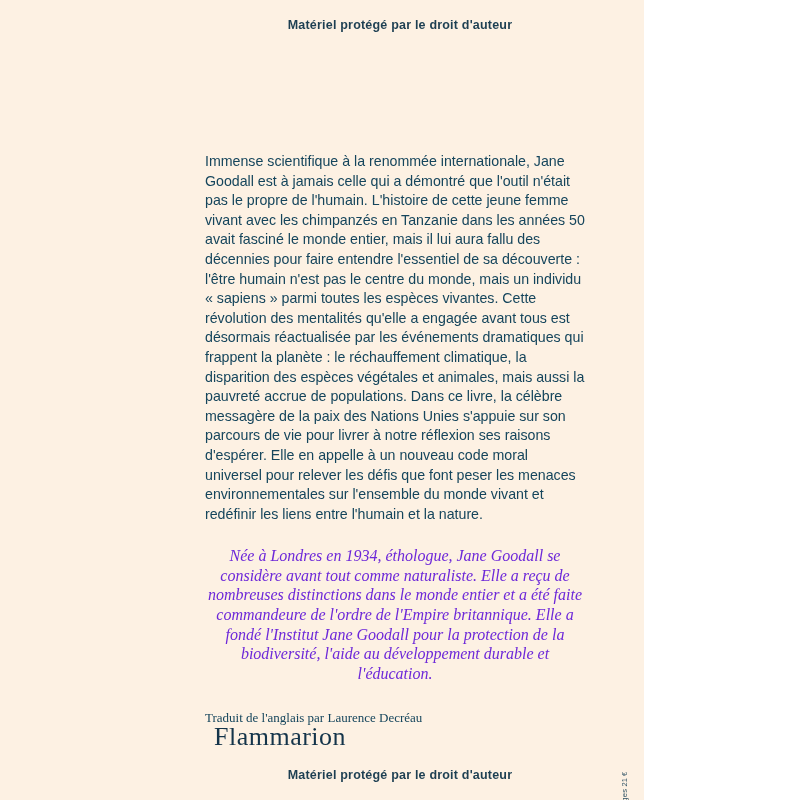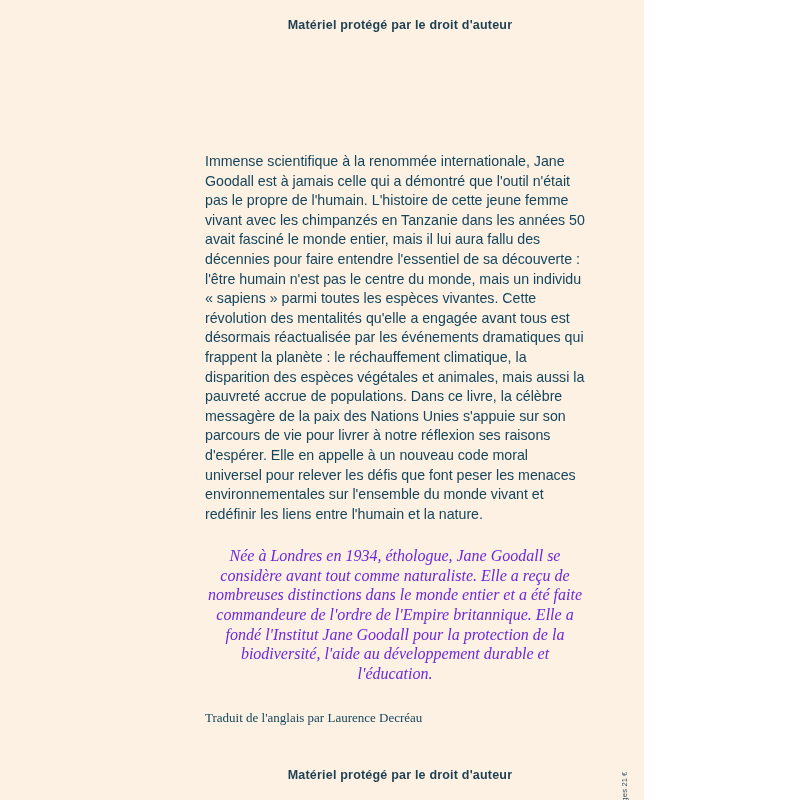--- a/index.html
+++ b/index.html
@@ -110,20 +110,21 @@
   <div class="watermark top">Matériel protégé par le droit d'auteur</div>
 
   <div class="cover-inner">
     <p class="blurb">Immense scientifique à la renommée internationale, Jane Goodall est à jamais celle qui a démontré que l'outil n'était pas le propre de l'humain. L'histoire de cette jeune femme vivant avec les chimpanzés en Tanzanie dans les années 50 avait fasciné le monde entier, mais il lui aura fallu des décennies pour faire entendre l'essentiel de sa découverte : l'être humain n'est pas le centre du monde, mais un individu « sapiens » parmi toutes les espèces vivantes. Cette révolution des mentalités qu'elle a engagée avant tous est désormais réactualisée par les événements dramatiques qui frappent la planète : le réchauffement climatique, la disparition des espèces végétales et animales, mais aussi la pauvreté accrue de populations. Dans ce livre, la célèbre messagère de la paix des Nations Unies s'appuie sur son parcours de vie pour livrer à notre réflexion ses raisons d'espérer. Elle en appelle à un nouveau code moral universel pour relever les défis que font peser les menaces environnementales sur l'ensemble du monde vivant et redéfinir les liens entre l'humain et la nature.</p>
 
     <p class="bio">Née à Londres en 1934, éthologue, Jane Goodall se considère avant tout comme naturaliste. Elle a reçu de nombreuses distinctions dans le monde entier et a été faite commandeure de l'ordre de l'Empire britannique. Elle a fondé l'Institut Jane Goodall pour la protection de la biodiversité, l'aide au développement durable et l'éducation.</p>
 
     <p class="translator">Traduit de l'anglais par Laurence Decréau</p>
   </div>
 
+  <div class="publisher">Flammarion</div>
 
   <div class="spine-text">Création Studio Flammarion · En couverture : © agefotostock / Alamy Banque d'Images</div>
 
   <div class="spine-price">21 €</div>
 
   <div class="watermark bottom">Matériel protégé par le droit d'auteur</div>
 
 </div>
 
 </body></html>

